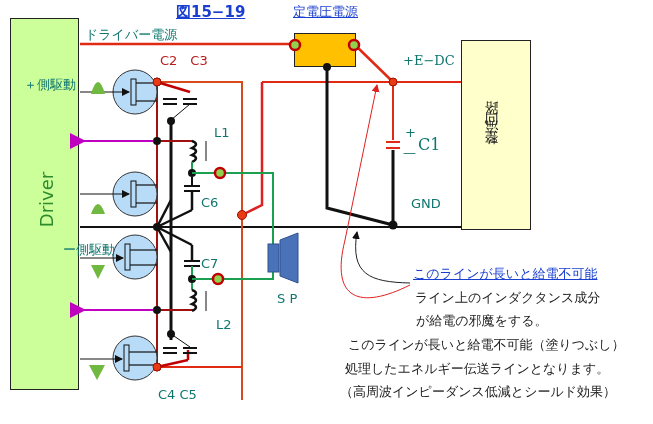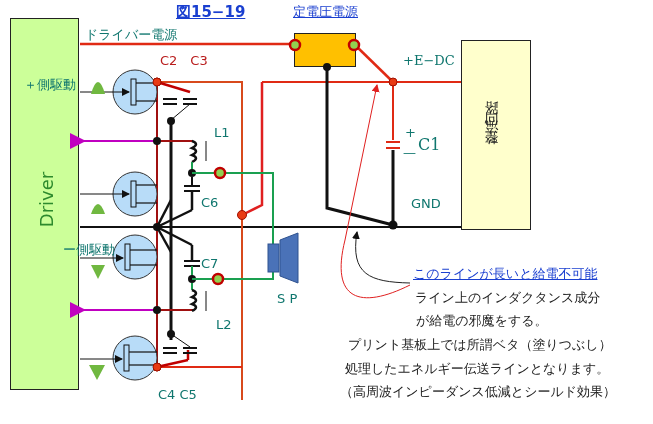--- a/index.html
+++ b/index.html
@@ -198,15 +198,15 @@
 <div class="lbl" style="left:201px;top:245px;margin-top:12px;">C7</div>
 <div class="lbl" style="left:216px;top:318px;">L2</div>
 <div class="lbl" style="left:277px;top:292px;">S P</div>
 <div class="lbl" style="left:158px;top:388px;">C4 C5</div>
 
 <div class="note" style="left:413px;top:262px;">
   <span class="link">このラインが長いと給電不可能</span>
 </div>
 <div class="note" style="left:415px;top:286px;">ライン上のインダクタンス成分</div>
 <div class="note" style="left:416px;top:309px;">が給電の邪魔をする。</div>
-<div class="note" style="left:348px;top:333px;">プリント基板上では所謂ベタ（塗りつぶし）</div>
+<div class="note" style="left:348px;top:333px;">このラインが長いと給電不可能（塗りつぶし）</div>
 <div class="note" style="left:345px;top:357px;">処理したエネルギー伝送ラインとなります。</div>
 <div class="note" style="left:340px;top:380px;">（高周波インピーダンス低減とシールド効果）</div>
 
 </body></html>

